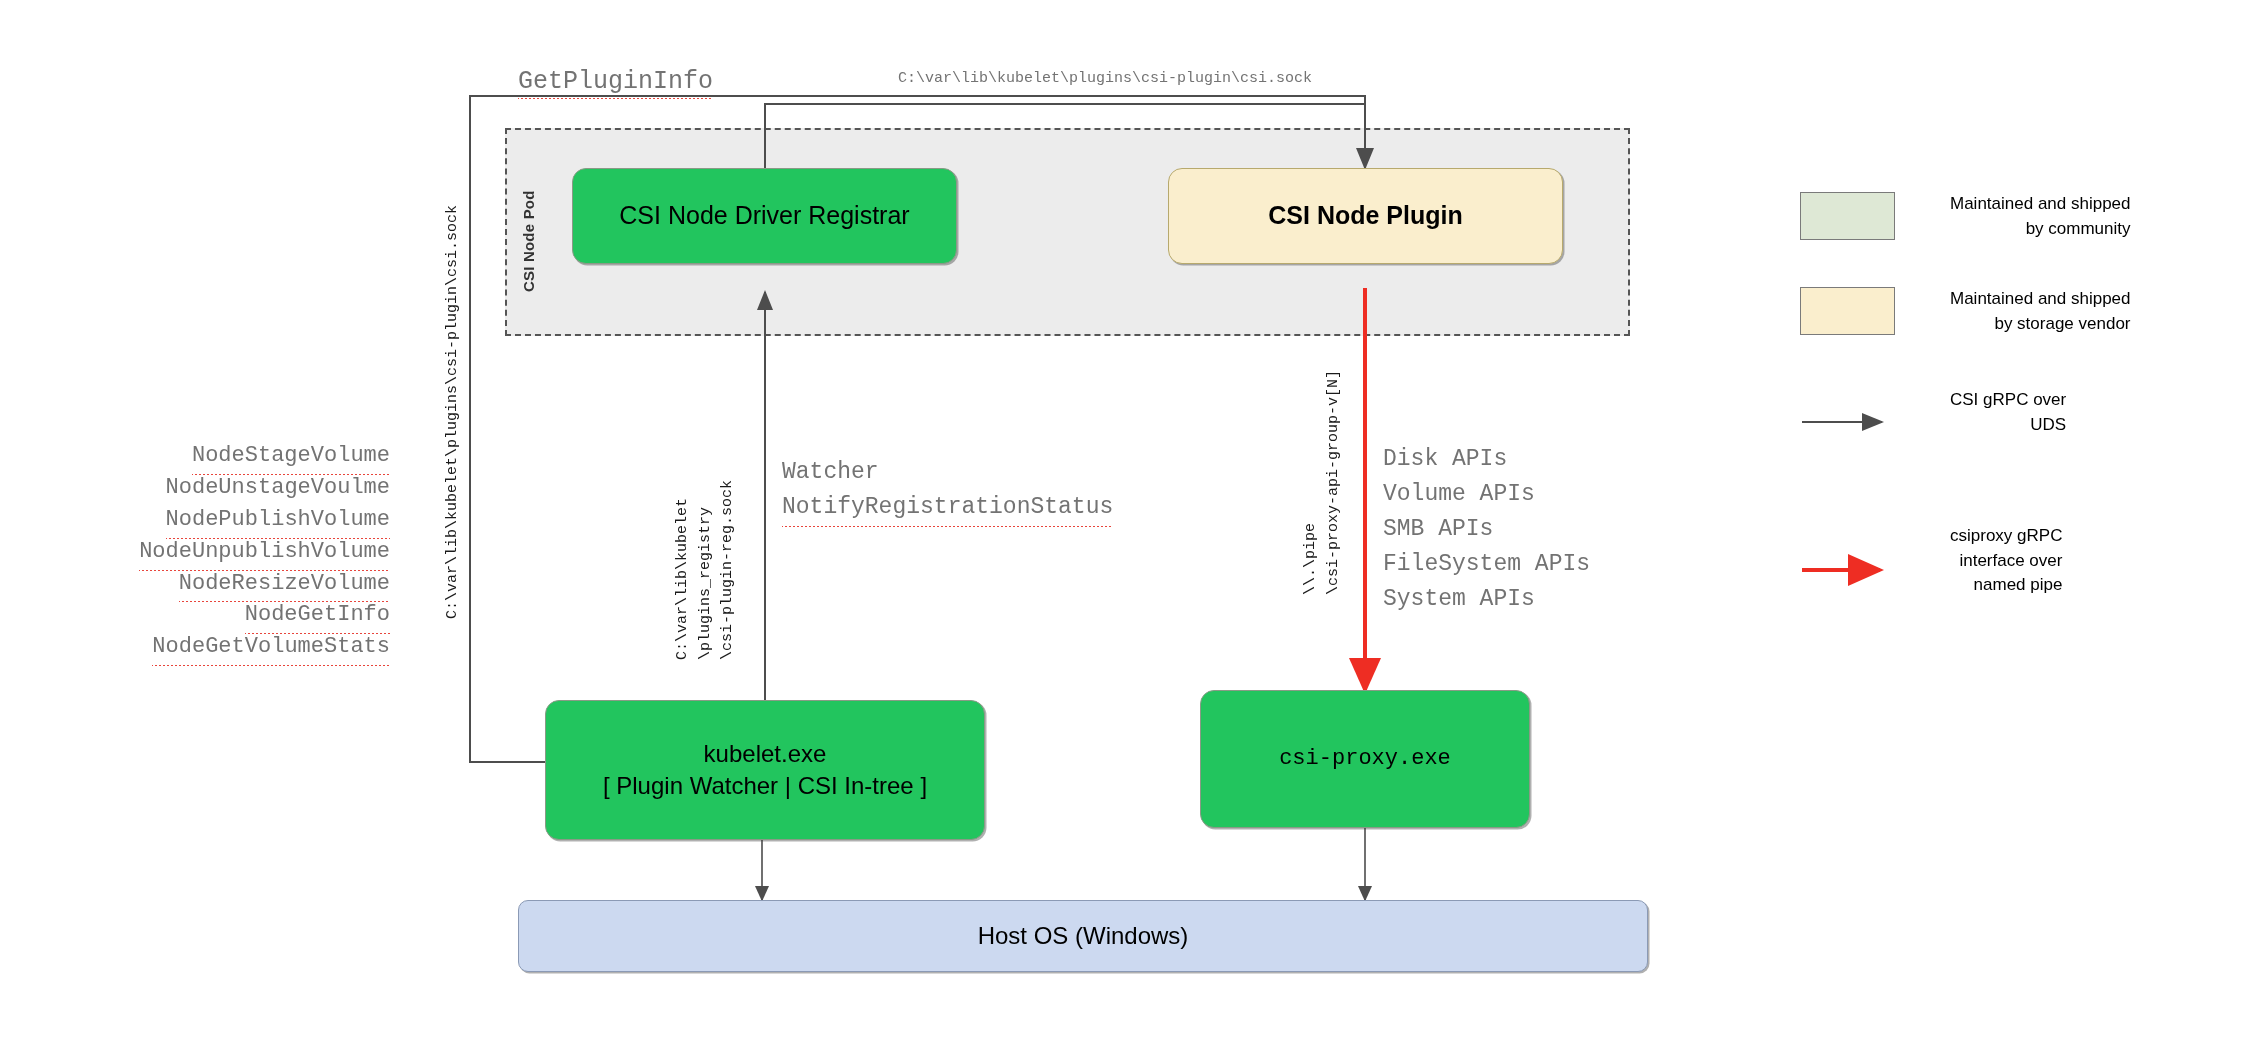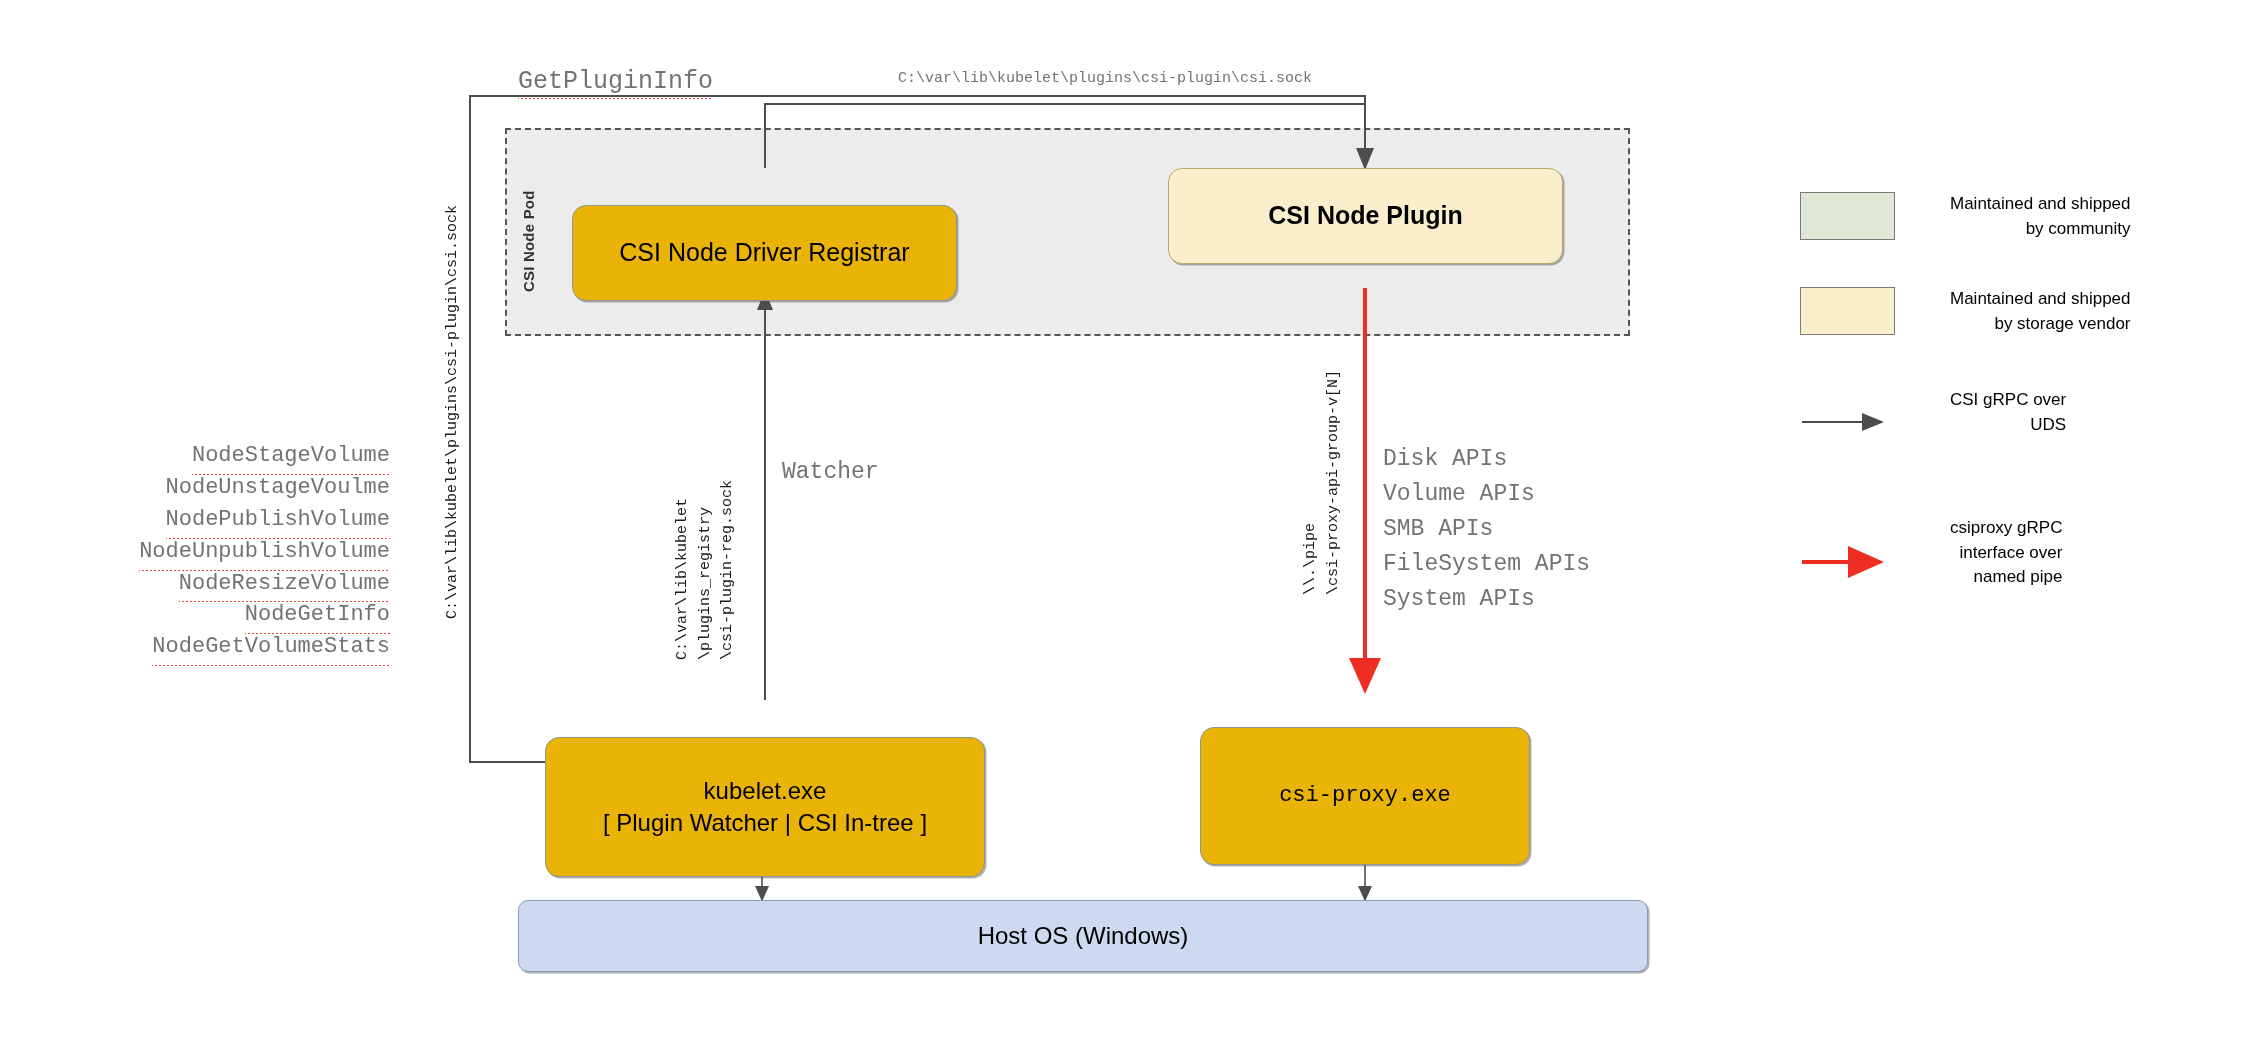--- a/index.html
+++ b/index.html
@@ -7,21 +7,21 @@
        font-family:"Liberation Sans",sans-serif;color:#000;}
   #stage{position:absolute;inset:0;}
 
   svg.layer{position:absolute;left:0;top:0;width:2252px;height:1044px;overflow:visible;}
 
   
   .node{position:absolute;box-sizing:border-box;display:flex;align-items:center;
         justify-content:center;text-align:center;border-radius:14px;
         border:1.5px solid #8a9a86;box-shadow:1.5px 1.5px 0 rgba(80,80,80,.45);}
   .node .lbl{line-height:1.35;}
-  .green{background:#eab308;border-color:#8a9a86;margin-top:37px;}
+  .green{background:#22c55e;border-color:#8a9a86;}
   .cream{background:#faeecd;border-color:#b7a96d;font-weight:bold;}
   .blue{background:#ccd9f0;border-color:#8b9ab5;border-radius:10px;text-align:right;}
 
   
   #pod-dashed{position:absolute;border:2px dashed #555;background:#ececec;box-sizing:border-box;}
   #pod-label{position:absolute;writing-mode:vertical-rl;transform:rotate(180deg);
              font-size:15px;font-weight:bold;color:#333;letter-spacing:.2px;}
 
   
   .mono{font-family:"Liberation Mono",monospace;color:#737373;}
@@ -149,20 +149,21 @@
     <div><span>NodeUnstageVoulme</span></div>
     <div><span class="sq">NodePublishVolume</span></div>
     <div><span class="sq">NodeUnpublishVolume</span></div>
     <div><span class="sq">NodeResizeVolume</span></div>
     <div><span class="sq">NodeGetInfo</span></div>
     <div><span class="sq">NodeGetVolumeStats</span></div>
   </div>
 
   <div id="getinfo-block" class="mono" style="left:782px;top:455px;">
     <div><span>Watcher</span></div>
+    <div><span class="sq">NotifyRegistrationStatus</span></div>
   </div>
 
   <div id="proxy-api-block" class="mono" style="left:1383px;top:442px;">
     <div><span>Disk APIs</span></div>
     <div><span>Volume APIs</span></div>
     <div><span>SMB APIs</span></div>
     <div><span>FileSystem APIs</span></div>
     <div><span>System APIs</span></div>
   </div>
 
@@ -188,21 +189,21 @@
               <path d="M0,0 L11,4.5 L0,9 z" fill="#4d4d4d"></path>
             </marker>
           </defs>
           <line x1="2" y1="24" x2="82" y2="24" stroke="#4d4d4d" stroke-width="2" marker-end="url(#lg-ah-gray)"></line>
         </svg>
       </div>
       <div class="lg-text" style="margin-top:-10px;">CSI gRPC over
 UDS</div>
     </div>
 
-    <div class="lg-row" style="left:0;top:358px;">
+    <div class="lg-row" style="left:0;top:366px;">
       <div class="lg-arrowbox">
         <svg width="95" height="48" style="position:absolute;left:0;top:0;">
           <defs>
             <marker id="lg-ah-red" markerWidth="9" markerHeight="8" refX="8" refY="4" orient="auto">
               <path d="M0,0 L9,4 L0,8 z" fill="#ee2d23"></path>
             </marker>
           </defs>
           <line x1="2" y1="24" x2="80" y2="24" stroke="#ee2d23" stroke-width="4" marker-end="url(#lg-ah-red)"></line>
         </svg>
       </div>

